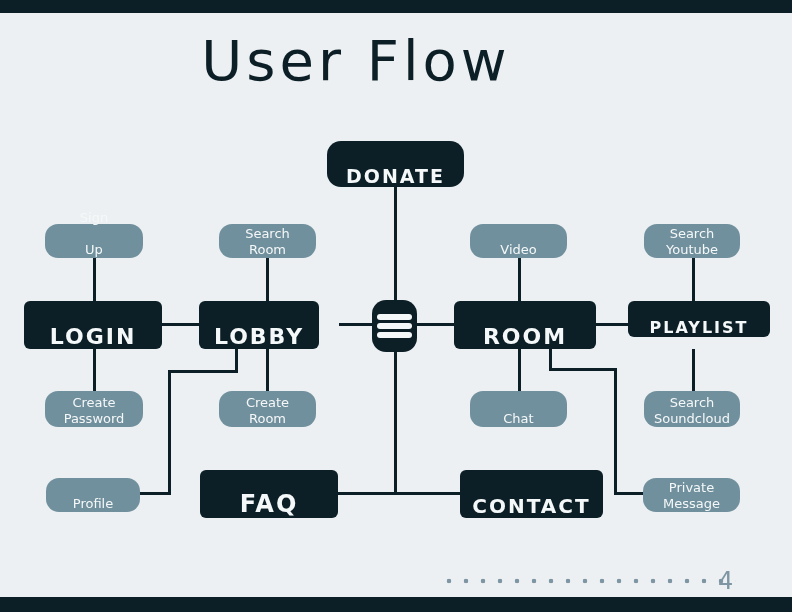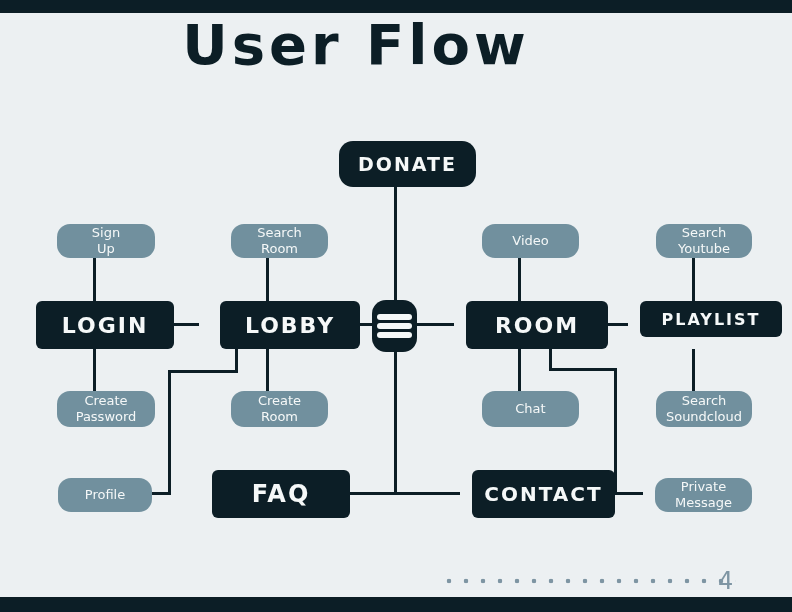--- a/index.html
+++ b/index.html
@@ -1,24 +1,24 @@
 <!DOCTYPE html>
 <html><head>
 <meta charset="utf-8">
 <style>
   html,body{margin:0;padding:0;background:#ecf0f2;}
   .slide{position:relative;width:792px;height:612px;background:#ecf0f2;overflow:hidden;
          font-family:"DejaVu Sans","Liberation Sans",sans-serif;}
   .bar{position:absolute;left:0;width:792px;background:#0c1e26;}
   .bar.top{top:0;height:13px;}
   .bar.bottom{top:597px;height:15px;}
-  .title{position:absolute;left:0;top:12px;width:712px;margin:0;text-align:center;
-         font-size:56px;font-weight:bold;letter-spacing:4px;color:#0c1e26;}
+  .title{position:absolute;left:0;top:28px;width:712px;margin:0;text-align:center;
+         font-size:56px;font-weight:normal;letter-spacing:4px;color:#0c1e26;}
   .node{position:absolute;display:flex;flex-direction:column;align-items:center;
-        justify-content:center;text-align:center;box-sizing:border-box;margin-left:12px;}
+        justify-content:flex-end;text-align:center;box-sizing:border-box;}
   .dark{background:#0c1e26;color:#f5f8f8;border-radius:6px;font-weight:bold;letter-spacing:2px;}
   .light{background:#71909e;color:#f5f8f8;border-radius:13px;font-size:13px;line-height:16px;}
   .light .ln{display:block;}
   .seg{position:absolute;background:#0c1e26;}
   .menu-box{position:absolute;left:372px;top:300px;width:45px;height:52px;background:#0c1e26;
             border-radius:14px;display:flex;flex-direction:column;align-items:center;
             justify-content:center;gap:3px;}
   .mbar{display:block;width:35px;height:6px;background:#f5f8f8;border-radius:3px;}
   .dots{position:absolute;left:446px;top:578px;width:290px;height:6px;
         background-image:radial-gradient(circle at 3px 3px,#7e95a3 2px,rgba(0,0,0,0) 2.6px);
@@ -59,21 +59,21 @@
   <div class="seg" style="left:549px;top:368px;width:68px;height:3px;"></div>
   <div class="seg" style="left:614px;top:368px;width:3px;height:127px;"></div>
   <div class="seg" style="left:614px;top:492px;width:29px;height:3px;"></div>
 
   <div class="node dark" style="left:327px;top:141px;width:137px;height:46px;font-size:19px;border-radius:14px;">
     <span>DONATE</span>
   </div>
   <div class="node dark" style="left:24px;top:301px;width:138px;height:48px;font-size:22px;">
     <span>LOGIN</span>
   </div>
-  <div class="node dark" style="left:208px;top:301px;width:140px;height:48px;font-size:22px;">
+  <div class="node dark" style="left:199px;top:301px;width:120px;height:48px;font-size:22px;">
     <span>LOBBY</span>
   </div>
   <div class="node dark" style="left:454px;top:301px;width:142px;height:48px;font-size:22px;">
     <span>ROOM</span>
   </div>
   <div class="node dark" style="left:628px;top:301px;width:142px;height:36px;font-size:16px;">
     <span>PLAYLIST</span>
   </div>
   <div class="node dark" style="left:200px;top:470px;width:138px;height:48px;font-size:24px;">
     <span>FAQ</span>
@@ -81,21 +81,21 @@
   <div class="node dark" style="left:460px;top:470px;width:143px;height:48px;font-size:20px;">
     <span>CONTACT</span>
   </div>
 
   <div class="menu-box">
     <span class="mbar"></span>
     <span class="mbar"></span>
     <span class="mbar"></span>
   </div>
 
-  <div class="node light" style="left:45px;top:224px;width:98px;height:34px;">
+  <div class="node light" style="left:45px;top:224px;width:98px;height:34px;gap:16px;">
     <span class="ln">Sign</span>
     <span class="ln">Up</span>
   </div>
   <div class="node light" style="left:219px;top:224px;width:97px;height:34px;">
     <span class="ln">Search</span>
     <span class="ln">Room</span>
   </div>
   <div class="node light" style="left:470px;top:224px;width:97px;height:34px;">
     <span class="ln">Video</span>
   </div>

